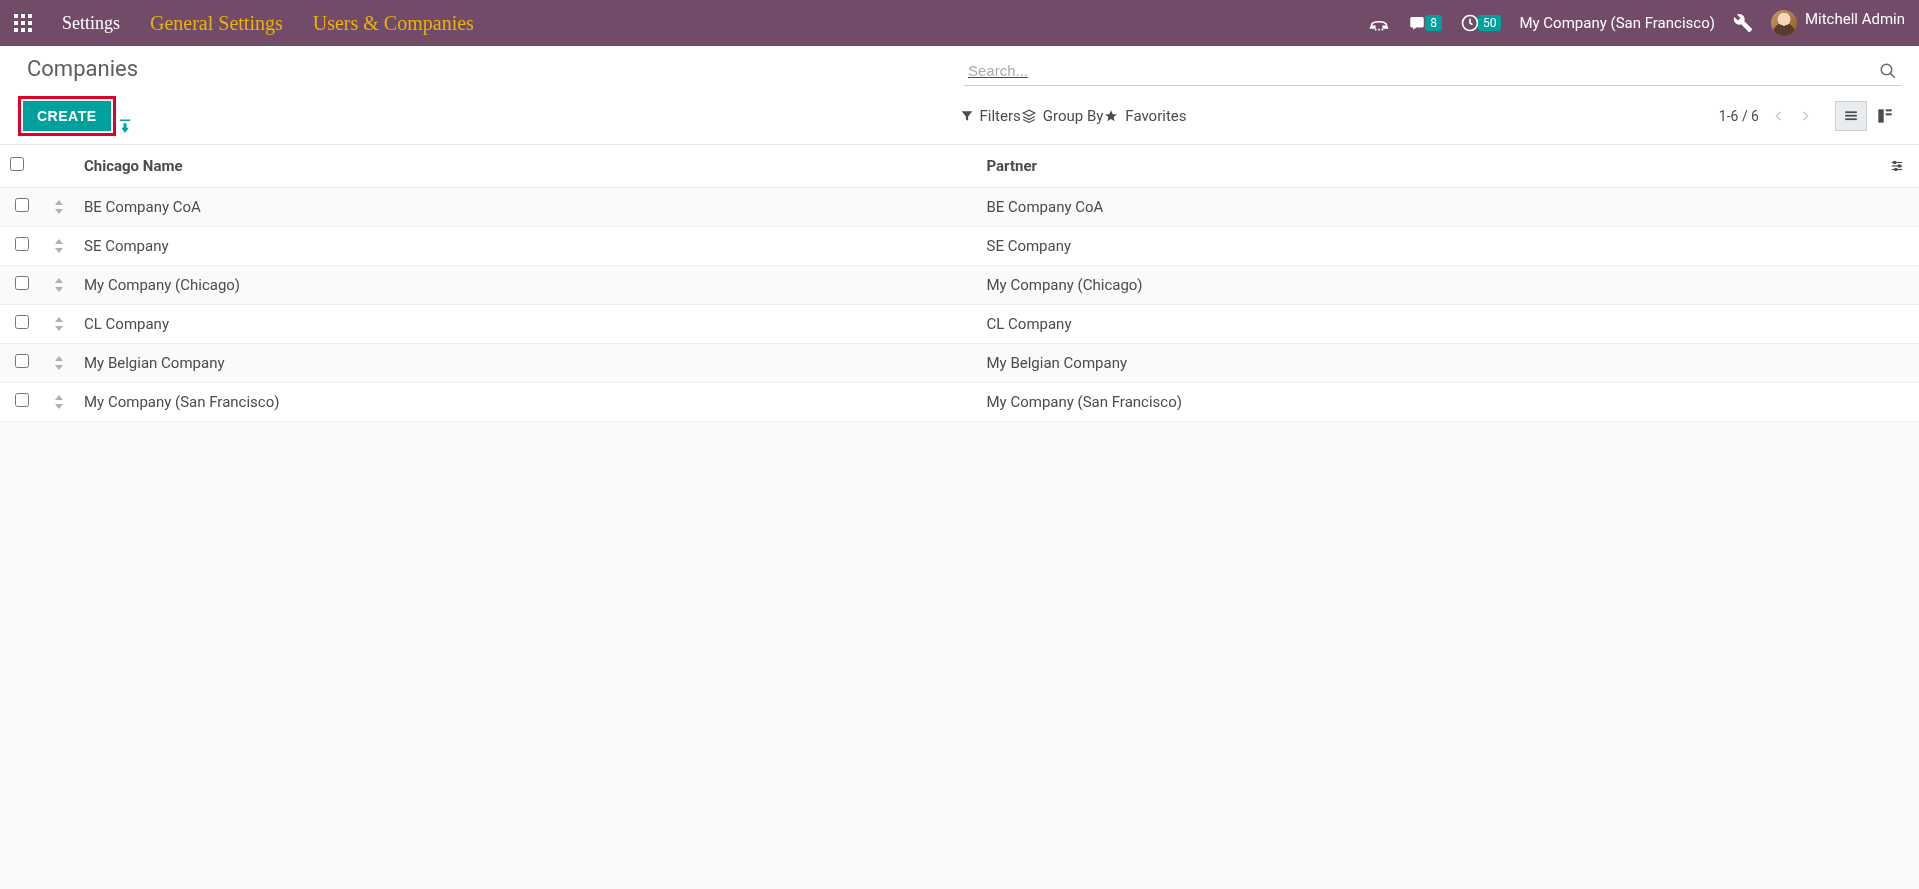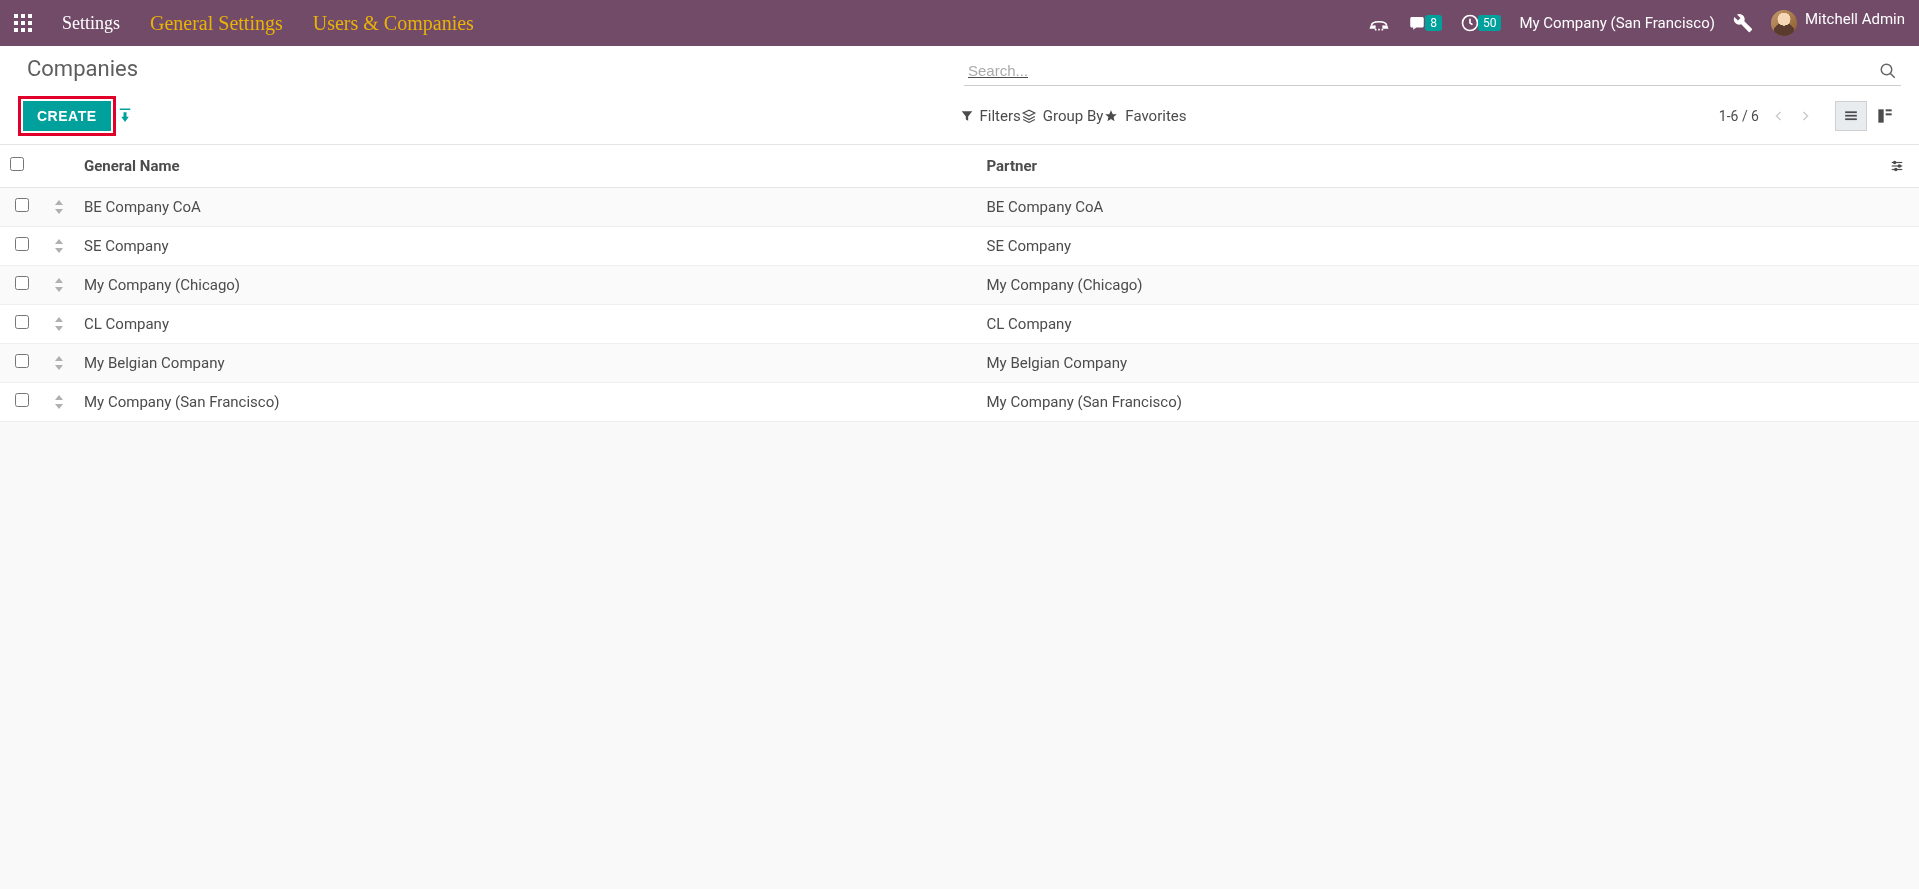--- a/index.html
+++ b/index.html
@@ -23,21 +23,21 @@
   
   .control-panel { background: #fff; border-bottom: 1px solid #e5e5e5; padding: 10px 18px 8px 18px; }
   .cp-row { display: flex; align-items: flex-start; margin-left: 9px; }
   .cp-title { font-size: 22px; color: #5f5e5e; flex: 0 0 50%; }
   .cp-search { flex: 1; position: relative; border-bottom: 1px solid #ccc; }
   .cp-search input { width: 100%; border: none; outline: none; font-size: 15px; padding: 6px 30px 6px 4px; color: #4c4c4c; text-decoration: underline; }
   .cp-search input::placeholder { color: #aaa; }
   .search-icon { position: absolute; right: 4px; top: 50%; transform: translateY(-50%); cursor: pointer; }
   
   .cp-row2 { display: flex; align-items: center; margin-top: 10px; }
-  .cp-left { display: flex; align-items: center; gap: 0; flex: 0 0 50%; }
+  .cp-left { display: flex; align-items: flex-end; gap: 0; flex: 0 0 50%; }
   .create-wrap { border: 3px solid #e0002a; padding: 2px; }
   .btn-create { background: #00a09d; color: #fff; border: none; padding: 7px 14px; font-weight: 600; font-size: 14px; letter-spacing: .5px; cursor: pointer; }
   .import-icon { color: #00a09d; cursor: pointer; }
   
   .cp-right { flex: 1; display: flex; align-items: center; }
   .search-opts { display: flex; }
   .search-opt { display: flex; align-items: center; gap: 6px; cursor: pointer; color: #4c4c4c; font-size: 15px; }
   .cp-pager { margin-left: auto; display: flex; align-items: center; gap: 14px; }
   .pager-text { font-size: 14px; color: #4c4c4c; }
   .pager-btn { color: #ccc; cursor: default; display:inline-flex; }
@@ -195,21 +195,21 @@
     </div>
   </div>
 </div>
 
 <div class="list-wrap">
   <table class="list">
     <thead>
       <tr>
         <th class="chk-cell"><input type="checkbox" style=""></th>
         <th class="handle-cell"></th>
-        <th>General Name</th>
+        <th>Chicago Name</th>
         <th>Partner</th>
         <th class="th-opts">
           <span>
             <svg width="16" height="14" viewBox="0 0 24 24" fill="none" stroke="#4c4c4c" stroke-width="2">
                 <line x1="3" y1="6" x2="21" y2="6"></line>
                 <line x1="3" y1="12" x2="21" y2="12"></line>
                 <line x1="3" y1="18" x2="21" y2="18"></line>
                 <circle cx="8" cy="6" r="2" fill="#4c4c4c"></circle>
                 <circle cx="16" cy="12" r="2" fill="#4c4c4c"></circle>
                 <circle cx="10" cy="18" r="2" fill="#4c4c4c"></circle>

